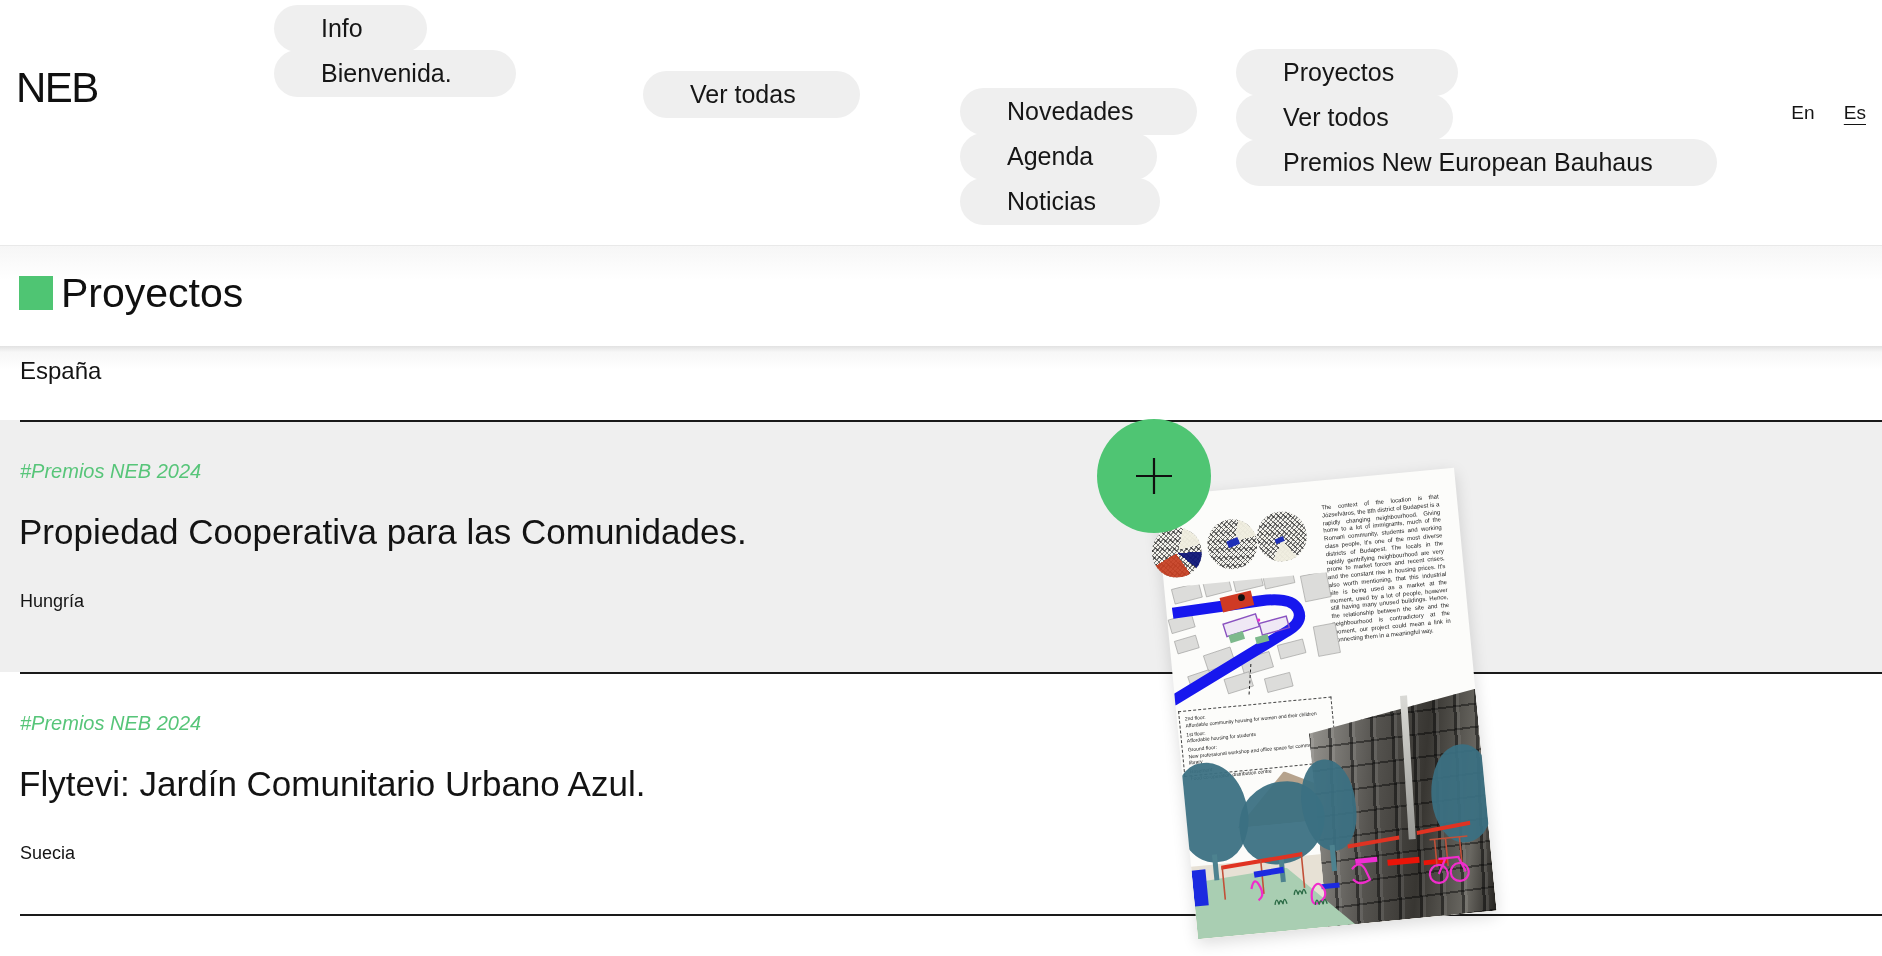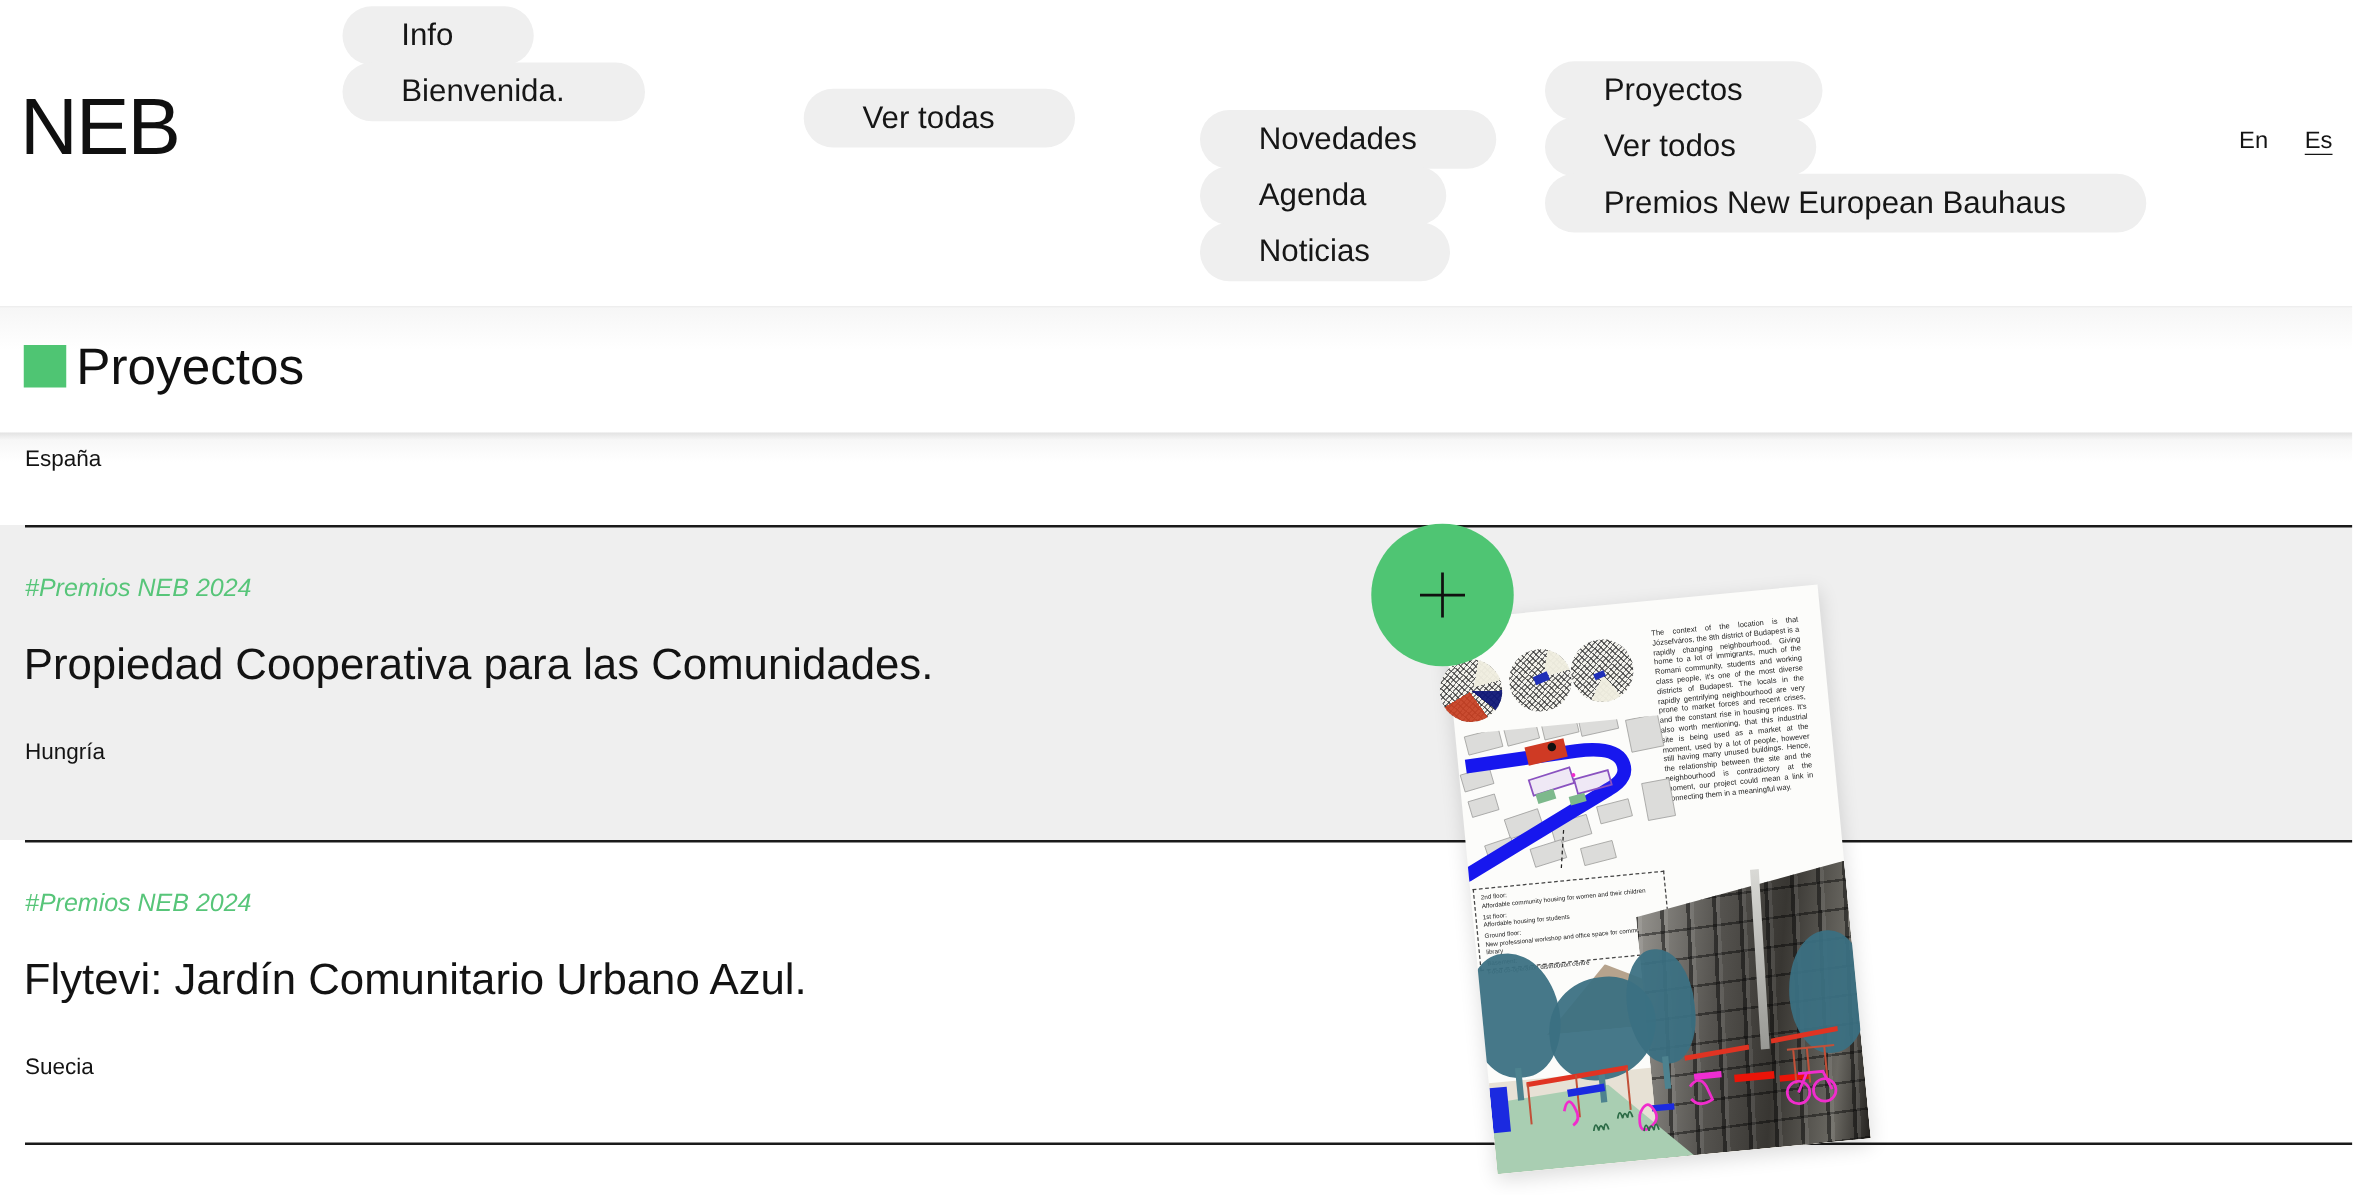--- a/index.html
+++ b/index.html
@@ -3,21 +3,21 @@
 <meta charset="utf-8">
 <style>
   html,body{margin:0;padding:0;background:#fff;}
   .screen{position:relative;width:1882px;height:956px;overflow:hidden;background:#fff;
           font-family:"Liberation Sans",sans-serif;color:#141414;}
   a{text-decoration:none;color:inherit;cursor:pointer;}
 
   
   .site-header{position:absolute;left:0;top:0;right:0;height:245px;background:#fff;
                border-bottom:1px solid #e9e9e9;z-index:5;}
-  .logo{position:absolute;left:16px;top:64px;font-size:64px;letter-spacing:-1.5px;color:#101010;}
+  .logo{position:absolute;left:16px;top:64px;font-size:42px;letter-spacing:-1.5px;color:#101010;}
   .nav-col{position:absolute;}
   .col-about{left:274px;top:5px;}
   .col-convocatorias{left:643px;top:71px;}
   .col-novedades{left:960px;top:49px;margin-top:39px;}
   .col-proyectos{left:1236px;top:49px;}
   .pill{display:block;width:max-content;height:47px;line-height:47px;background:#efefef;
         border-radius:24px;padding:0 64px 0 47px;margin-bottom:-2px;font-size:25px;color:#161616;}
   .lang{position:absolute;right:16px;top:102px;font-size:19px;}
   .lang a{margin-left:24px;color:#141414;}
   .lang a.active{text-decoration:underline;text-underline-offset:5px;}
@@ -25,21 +25,21 @@
   
   .title-row{position:absolute;left:0;right:0;top:246px;height:100px;
              background:linear-gradient(#f6f6f6,#ffffff 34px);}
   .title-sq{position:absolute;left:19px;top:30px;width:34px;height:34px;
             background:var(--accent-green,#4FC573);}
   .title-row h1{position:absolute;left:61px;top:24px;margin:0;font-size:41px;font-weight:400;color:#101010;}
 
   
   .country-row{position:absolute;left:0;right:0;top:346px;height:74px;
                background:linear-gradient(#e2e2e2,#f7f7f7 6px,#ffffff 24px);}
-  .country-row span{position:absolute;left:20px;top:11px;font-size:18px;}
+  .country-row span{position:absolute;left:20px;top:11px;font-size:24px;}
   .project-row{position:absolute;left:0;right:0;display:block;}
   .row-1{top:420px;height:252px;background:var(--row-gray,#efefef);}
   .row-2{top:672px;height:243px;background:#ffffff;}
   .divider{position:absolute;left:20px;right:0;height:2px;background:#1a1a1a;z-index:3;}
   .d1{top:420px;} .d2{top:672px;} .d3{top:914px;}
   .tag{position:absolute;left:20px;top:40px;font-size:20px;color:var(--tag-green,#57C579);font-style:italic;}
   .ptitle{position:absolute;left:19px;top:92px;margin:0;font-size:35px;font-weight:400;color:#131313;}
   .country{position:absolute;left:20px;top:171px;font-size:18px;}
 
   

